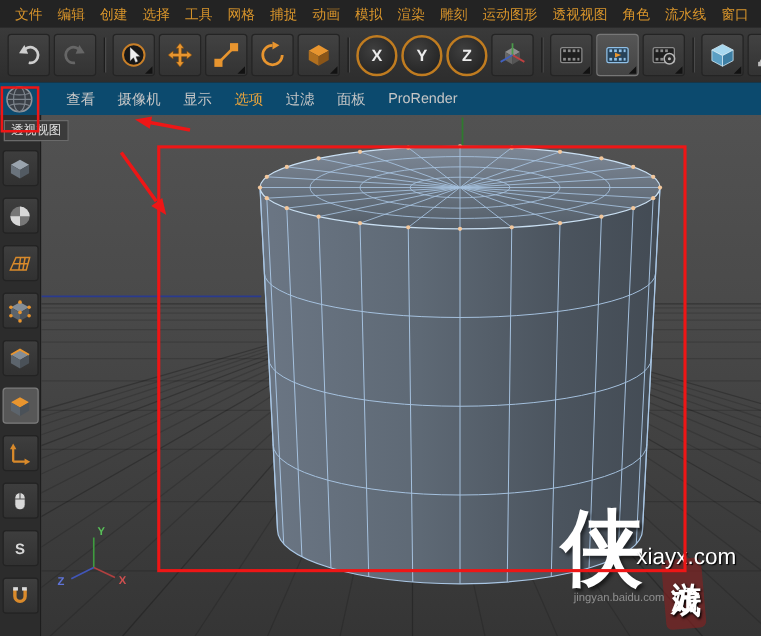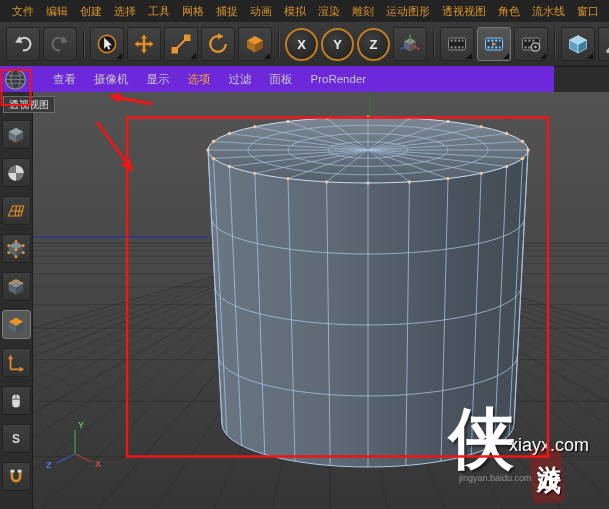--- a/index.html
+++ b/index.html
@@ -23,21 +23,21 @@
   .corner{position:absolute;right:1px;bottom:1px;width:0;height:0;border-style:solid;
           border-width:0 0 6px 6px;border-color:transparent transparent #121212 transparent;}
   .sep{width:7px;height:34px;flex:0 0 auto;position:relative;}
   .sep:before{content:"";position:absolute;left:3px;top:3px;bottom:3px;width:1px;background:#1d1d1d;box-shadow:1px 0 0 #4a4a4a;}
   .axisbtn{width:29px;height:29px;border-radius:50%;flex:0 0 auto;
            background:radial-gradient(circle at 40% 35%,#3f3f3f,#1d1d1d);
            border:2px solid #c07c20;color:#ececec;font-weight:bold;font-size:13px;
            display:flex;align-items:center;justify-content:center;}
 
   
-  #vpmenubar{position:absolute;left:0;top:66px;width:554px;height:26px;background:#6d28d9;
+  #vpmenubar{position:absolute;left:0;top:66px;width:609px;height:26px;background:#0c4a6e;
              border-bottom:1px solid #141414;display:flex;align-items:center;}
   #vpmenubar .vitem{color:#c6c6c6;font-size:11.5px;padding:0 9px;cursor:default;}
   #vpmenubar .vitem.hl{color:#e8a33c;}
   #vp-layout-icon{margin-left:3px;margin-right:16px;}
 
   
   #lefttoolbar{position:absolute;left:0;top:92px;width:33px;height:417px;background:#2c2c2c;
                border-right:1px solid #1d1d1d;padding-top:28px;box-sizing:border-box;
                display:flex;flex-direction:column;align-items:center;gap:9px;}
   .ltbtn{width:27px;height:27px;border-radius:3px;flex:0 0 auto;

